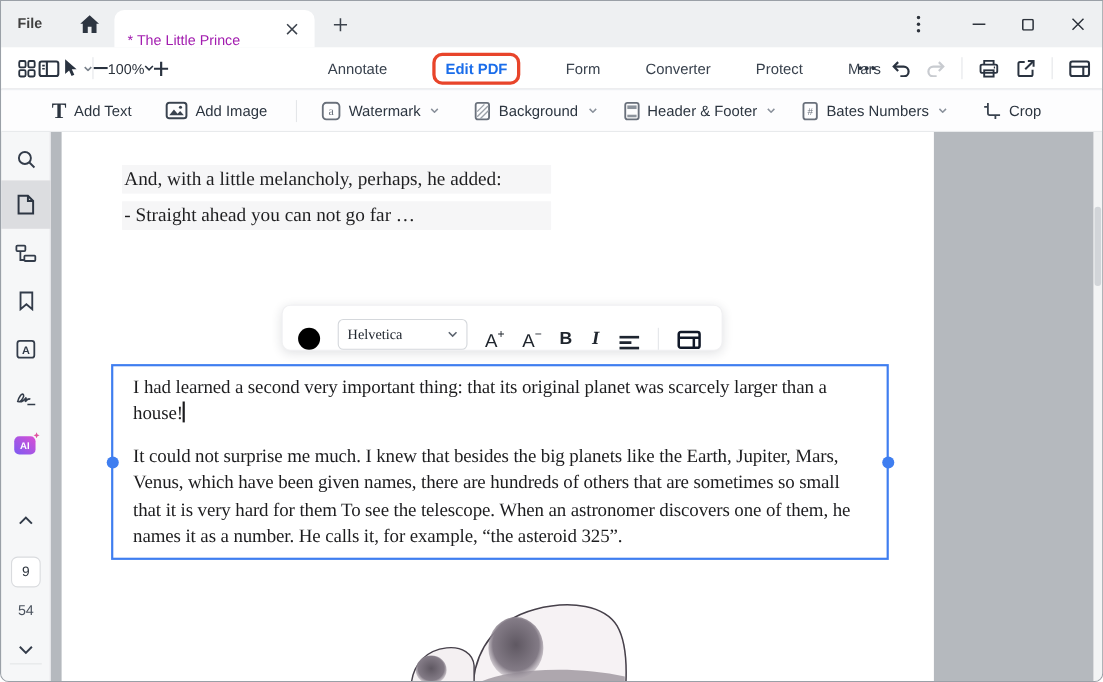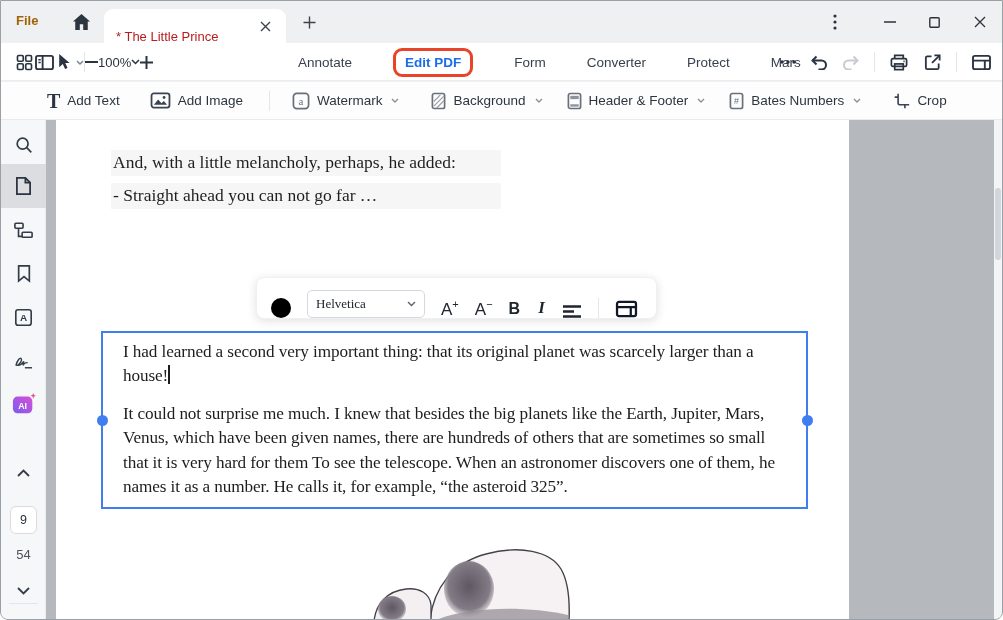--- a/index.html
+++ b/index.html
@@ -2,25 +2,25 @@
 <html><head>
 <meta charset="utf-8">
 <style>
   * { margin:0; padding:0; box-sizing:border-box; }
   html,body { width:1003px; height:620px; font-family:"Liberation Sans", sans-serif; }
   .app { position:relative; width:1003px; height:620px; background:#eef0f2; overflow:hidden;
          border:1px solid #9aa0a7; border-radius:0 0 8px 8px; }
 
   
   .titlebar { position:absolute; top:0; left:0; width:100%; height:42px; background:#eef0f2; }
-  .file-menu { position:absolute; left:15px; top:12px; font-size:13px; font-weight:700; color:#a16207; cursor:default; }
+  .file-menu { position:absolute; left:15px; top:12px; font-size:13px; font-weight:700; color:#404040; cursor:default; }
   .home-btn { position:absolute; left:68px; top:10px; width:24px; height:22px; display:flex; align-items:center; justify-content:center; }
   .tab { position:absolute; left:103px; top:8px; width:182px; height:34px; background:#ffffff;
          border-radius:9px 9px 0 0; display:flex; align-items:center; padding:0 12px; }
-  .tab-title { font-size:13px; color:#b91c1c; flex:1; white-space:nowrap; overflow:hidden;margin-top:20px; }
+  .tab-title { font-size:13px; color:#a21caf; flex:1; white-space:nowrap; overflow:hidden;margin-top:20px; }
   .tab-close { width:18px; height:18px; display:flex; align-items:center; justify-content:center; color:#3c434d; font-size:13px; }
   .newtab { position:absolute; left:297px; top:10px; width:22px; height:22px; display:flex; align-items:center;
             justify-content:center; font-size:19px; color:#3c434d; font-weight:400; }
   .win-controls { position:absolute; right:0; top:0; height:42px; display:flex; align-items:center; }
   .winbtn { width:45px; height:42px; display:flex; align-items:center; justify-content:center; color:#2d333c; }
   .kebab { font-size:15px; font-weight:700; letter-spacing:0; width:40px; margin-right:12px; }
 
   
   .toolbar { position:absolute; top:42px; left:0; width:100%; height:38px; background:#ffffff; border-bottom:1px solid #ededef; }
   .tb-left { position:absolute; left:14px; top:0; height:38px; display:flex; align-items:center; gap:0; }
@@ -65,21 +65,21 @@
                  padding:0 8px; justify-content:space-between; }
   .font-name { font-family:"Liberation Serif", serif; font-size:13px; color:#20262e; }
   .fmt-a { font-size:17px; color:#20262e; font-weight:500; display:flex; align-items:flex-start; line-height:1; }
   .fmt-a sup { font-size:11px; line-height:1; margin-top:-2px; }
   .fmt-b { font-size:16px; font-weight:800; color:#20262e; }
   .fmt-i { font-family:"Liberation Serif", serif; font-size:17px; font-style:italic; font-weight:600; color:#20262e; padding:0 2px; }
 
   
   .textbox { position:absolute; left:45px; top:211px; width:707px; height:178px; border:2px solid #3f7ef0; background:#ffffff; }
   .textbox p { font-family:"Liberation Serif", serif; font-size:17.2px; line-height:24.4px; color:#1d1d1f;
-               margin:0; padding:0 20px; letter-spacing:-0.1px; }
+               margin:14px; padding:0 4px; letter-spacing:-0.1px; }
   .textbox .p1 { margin-top:7px; }
   .textbox .p2 { margin-top:13px; }
   .text-caret { display:inline-block; width:1.5px; height:19px; background:#1c1c1e; vertical-align:-3px; }
   .handle { position:absolute; width:11px; height:11px; border-radius:50%; background:#3f7ef0; top:50%; margin-top:-5.5px; }
   .handle.left { left:-6.5px; } .handle.right { right:-6.5px; }
 
   svg { display:block; }
 </style>
 </head>
 <body>

